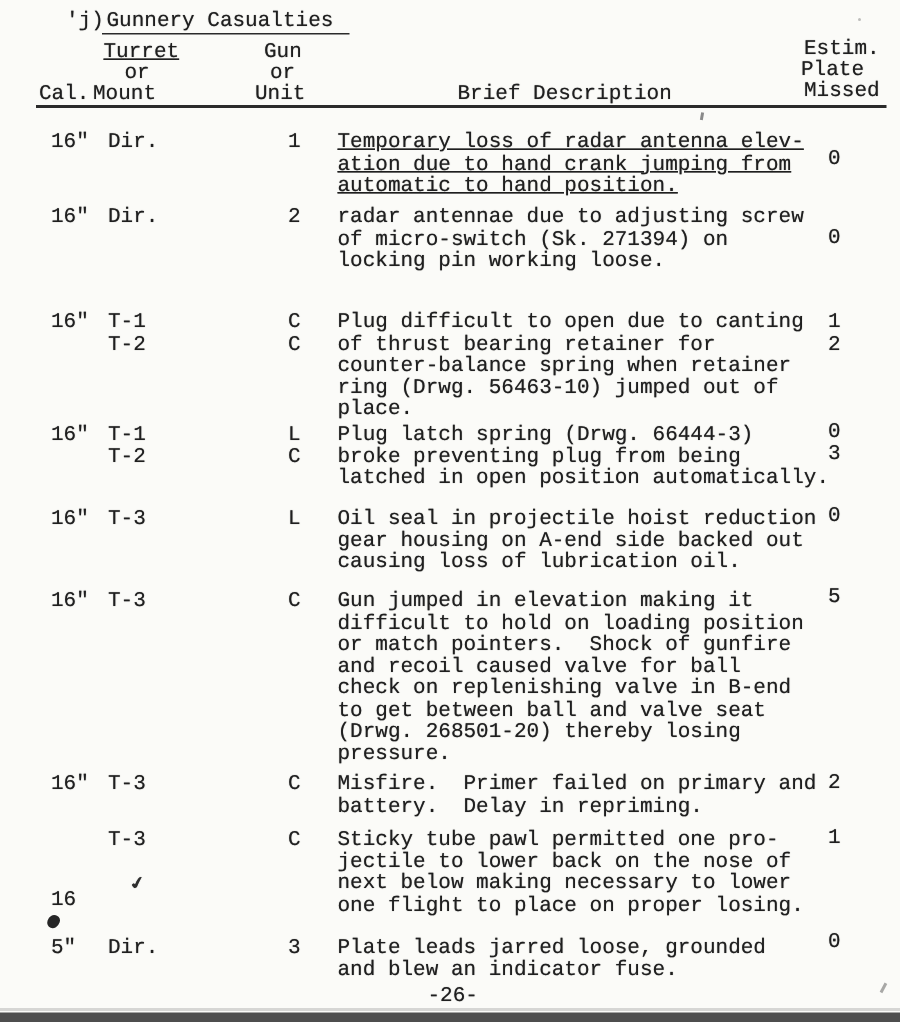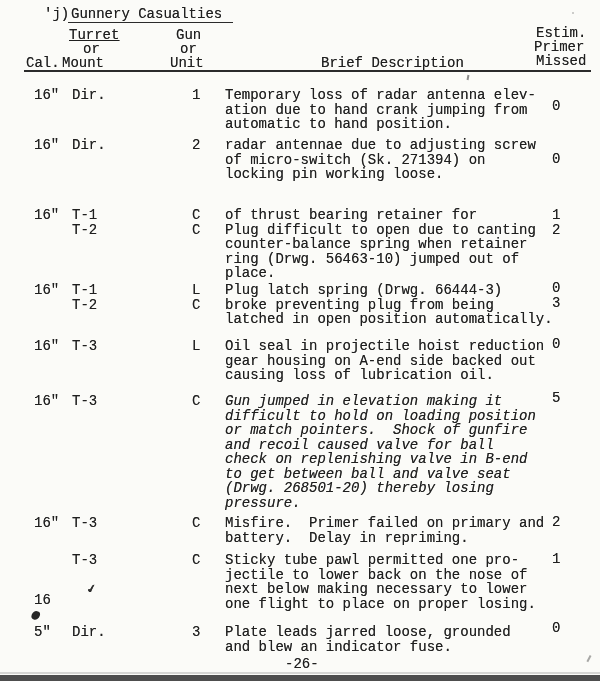--- a/index.html
+++ b/index.html
@@ -20,21 +20,21 @@
   #page-title{left:71px;top:7px;}
   #title-underline{left:68px;top:21.5px;width:165px;height:1.8px;}
   
   #hdr-cal{left:26px;top:56px;}
   #hdr-turret-1{left:69px;top:28px;text-decoration:underline;}
   #hdr-turret-2{left:83px;top:42px;}
   #hdr-turret-3{left:62px;top:56px;}
   #hdr-gun-1{left:176px;top:28px;}
   #hdr-gun-2{left:180px;top:42px;}
   #hdr-gun-3{left:170px;top:56px;}
-  #hdr-desc{left:321px;top:56px;text-align:center;}
+  #hdr-desc{left:305px;top:56px;text-align:center;}
   #hdr-salvos-1{left:536px;top:26px;}
   #hdr-salvos-2{left:534px;top:40px;}
   #hdr-salvos-3{left:536px;top:54px;}
   #header-rule{left:24px;top:70px;width:567px;height:2px;}
   
   #page-number{left:285px;top:657px;}
   
   .scan-line{position:absolute;left:0;top:672px;width:600px;height:2px;background:#d6d6d4;}
   .scan-band{position:absolute;left:0;top:675px;width:600px;height:6px;background:#4e4e4e;}
   .speck-a{position:absolute;left:467px;top:75px;width:2px;height:5px;background:#8a8a8a;transform:rotate(10deg);}
@@ -62,65 +62,65 @@
 
 <span class="tw" id="hdr-cal">Cal.</span>
 <span class="tw" id="hdr-turret-1">Turret</span>
 <span class="tw" id="hdr-turret-2">or</span>
 <span class="tw" id="hdr-turret-3">Mount</span>
 <span class="tw" id="hdr-gun-1">Gun</span>
 <span class="tw" id="hdr-gun-2">or</span>
 <span class="tw" id="hdr-gun-3">Unit</span>
 <span class="tw" id="hdr-desc">Brief Description</span>
 <span class="tw" id="hdr-salvos-1">Estim.</span>
-<span class="tw" id="hdr-salvos-2">Primer</span>
+<span class="tw" id="hdr-salvos-2">Plate</span>
 <span class="tw" id="hdr-salvos-3">Missed</span>
 <div class="u-line" id="header-rule"></div>
 
 <div id="rows">
     <div>
       <div class="tw" style="left: 34px; top: 88px;"><div>16"</div></div>
       <div class="tw" style="left: 72px; top: 88px;"><div>Dir.</div></div>
       <div class="tw" style="left: 192px; top: 88px;"><div>1</div></div>
-      <div class="tw" style="left: 225px; top: 88px;"><div>Temporary loss of radar antenna elev-</div><div>ation due to hand crank jumping from</div><div>automatic to hand position.</div></div>
+      <div class="tw" style="left: 225px; top: 88px; text-decoration: underline;"><div>Temporary loss of radar antenna elev-</div><div>ation due to hand crank jumping from</div><div>automatic to hand position.</div></div>
       <div class="tw" style="left: 552px; top: 99px;"><div>0</div></div>
     </div>
     <div>
       <div class="tw" style="left: 34px; top: 138px;"><div>16"</div></div>
       <div class="tw" style="left: 72px; top: 138px;"><div>Dir.</div></div>
       <div class="tw" style="left: 192px; top: 138px;"><div>2</div></div>
       <div class="tw" style="left: 225px; top: 138px;"><div>radar antennae due to adjusting screw</div><div>of micro-switch (Sk. 271394) on</div><div>locking pin working loose.</div></div>
       <div class="tw" style="left: 552px; top: 152px;"><div>0</div></div>
     </div>
     <div>
       <div class="tw" style="left: 34px; top: 208px;"><div>16"</div></div>
       <div class="tw" style="left: 72px; top: 208px;"><div>T-1</div><div>T-2</div></div>
       <div class="tw" style="left: 192px; top: 208px;"><div>C</div><div>C</div></div>
-      <div class="tw" style="left: 225px; top: 208px;"><div>of thrust bearing retainer for</div><div>Plug difficult to open due to canting</div><div>counter-balance spring when retainer</div><div>ring (Drwg. 56463-10) jumped out of</div><div>place.</div></div>
+      <div class="tw" style="left: 225px; top: 208px;"><div>Plug difficult to open due to canting</div><div>of thrust bearing retainer for</div><div>counter-balance spring when retainer</div><div>ring (Drwg. 56463-10) jumped out of</div><div>place.</div></div>
       <div class="tw" style="left: 552px; top: 208px;"><div>1</div><div>2</div></div>
     </div>
     <div>
       <div class="tw" style="left: 34px; top: 283px;"><div>16"</div></div>
       <div class="tw" style="left: 72px; top: 283px;"><div>T-1</div><div>T-2</div></div>
       <div class="tw" style="left: 192px; top: 283px;"><div>L</div><div>C</div></div>
       <div class="tw" style="left: 225px; top: 283px;"><div>Plug latch spring (Drwg. 66444-3)</div><div>broke preventing plug from being</div><div>latched in open position automatically.</div></div>
       <div class="tw" style="left: 552px; top: 281px;"><div>0</div><div>3</div></div>
     </div>
     <div>
       <div class="tw" style="left: 34px; top: 339px;"><div>16"</div></div>
       <div class="tw" style="left: 72px; top: 339px;"><div>T-3</div></div>
       <div class="tw" style="left: 192px; top: 339px;"><div>L</div></div>
       <div class="tw" style="left: 225px; top: 339px;"><div>Oil seal in projectile hoist reduction</div><div>gear housing on A-end side backed out</div><div>causing loss of lubrication oil.</div></div>
       <div class="tw" style="left: 552px; top: 337px;"><div>0</div></div>
     </div>
     <div>
       <div class="tw" style="left: 34px; top: 394px;"><div>16"</div></div>
       <div class="tw" style="left: 72px; top: 394px;"><div>T-3</div></div>
       <div class="tw" style="left: 192px; top: 394px;"><div>C</div></div>
-      <div class="tw" style="left: 225px; top: 394px; font-style: italic;"><div>Gun jumped in elevation making it</div><div>difficult to hold on loading position</div><div>or match pointers.  Shock of gunfire</div><div>and recoil caused valve for ball</div><div>check on replenishing valve in B-end</div><div>to get between ball and valve seat</div><div>(Drwg. 268501-20) thereby losing</div><div>pressure.</div></div>
+      <div class="tw" style="left: 225px; top: 394px;"><div>Gun jumped in elevation making it</div><div>difficult to hold on loading position</div><div>or match pointers.  Shock of gunfire</div><div>and recoil caused valve for ball</div><div>check on replenishing valve in B-end</div><div>to get between ball and valve seat</div><div>(Drwg. 268501-20) thereby losing</div><div>pressure.</div></div>
       <div class="tw" style="left: 552px; top: 391px;"><div>5</div></div>
     </div>
     <div>
       <div class="tw" style="left: 34px; top: 516px;"><div>16"</div></div>
       <div class="tw" style="left: 72px; top: 516px;"><div>T-3</div></div>
       <div class="tw" style="left: 192px; top: 516px;"><div>C</div></div>
       <div class="tw" style="left: 225px; top: 516px;"><div>Misfire.  Primer failed on primary and</div><div>battery.  Delay in repriming.</div></div>
       <div class="tw" style="left: 552px; top: 515px;"><div>2</div></div>
     </div>
     <div>

